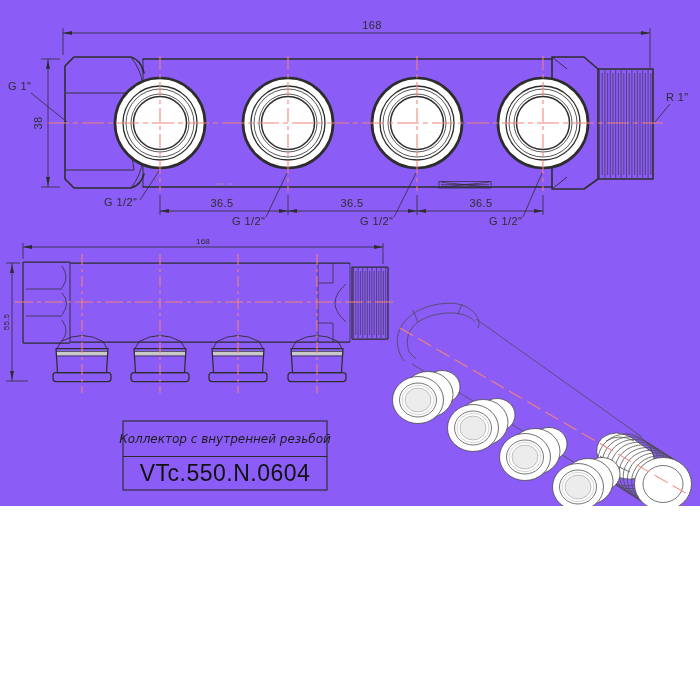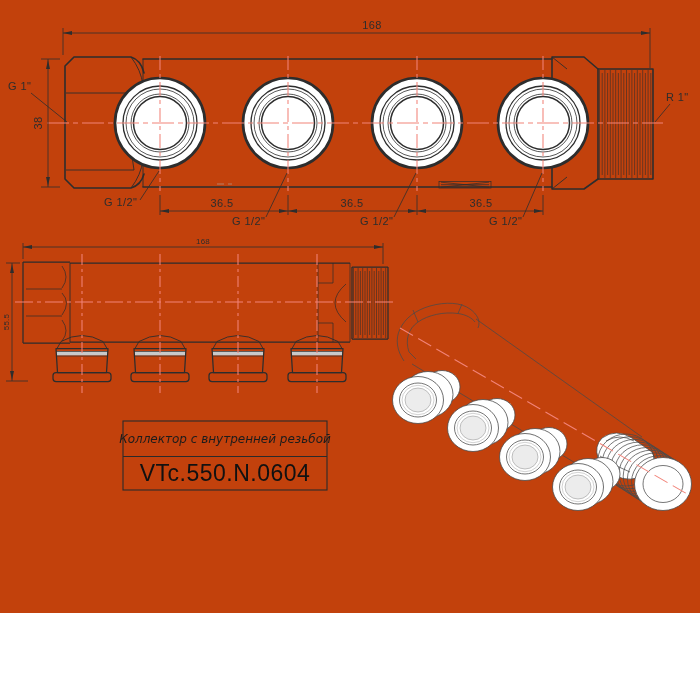--- a/index.html
+++ b/index.html
@@ -1,20 +1,20 @@
 <!DOCTYPE html>
 <html style="--line: #2d2d2d; --centerline: #f28379; --iso-line: #4a4a4a; --cap-band: #c9c9c9; --box-border: #2a2a2a;"><head>
 <meta charset="utf-8">
 <style>
   :root{
     --line:#2d2d2d; --centerline:#f28379; --iso-line:#4a4a4a;
     --cap-band:#c9c9c9; --box-border:#2a2a2a;
   }
   html,body{margin:0;padding:0;background:#fff;}
-  .canvas{width:700px;height:613px;background:#c2410c;position:relative;overflow:hidden;}
+  .canvas{width:700px;height:506px;background:#8b5cf6;position:relative;overflow:hidden;}
   svg{display:block;}
   .ln-bold{stroke:var(--line);stroke-width:1.6;fill:none;stroke-linejoin:round;stroke-linecap:round;}
   .ln{stroke:var(--line);stroke-width:0.9;fill:none;stroke-linejoin:round;}
   .ln-mid{stroke:var(--line);stroke-width:1.25;fill:none;stroke-linejoin:round;}
   .ln-thin{stroke:var(--line);stroke-width:0.7;fill:none;}
   .dim{stroke:var(--line);stroke-width:0.8;fill:none;}
   .arrow{fill:var(--line);stroke:none;}
   .hatch{stroke:var(--line);stroke-width:0.6;fill:none;}
   .red-c{stroke:var(--centerline);stroke-width:1.05;fill:none;}
   .iso{stroke:var(--iso-line);stroke-width:0.75;fill:none;stroke-linejoin:round;}

